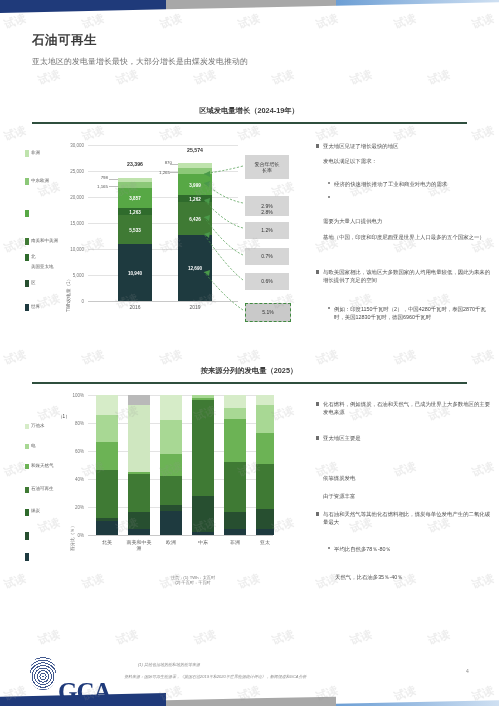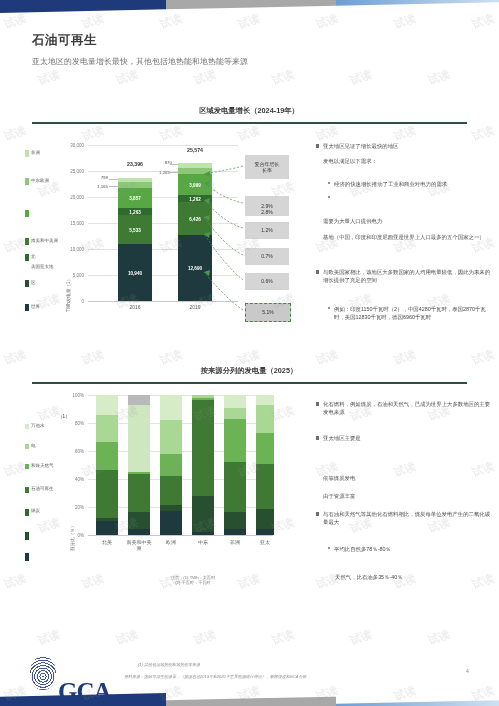--- a/index.html
+++ b/index.html
@@ -88,21 +88,21 @@
   <div class="tb-grey"></div>
   <div class="tb-blue"></div>
 </div>
 <div class="botband">
   <div class="bb-navy"></div>
   <div class="bb-grey"></div>
   <div class="bb-blue"></div>
 </div>
 
 <div class="slide-title">石油可再生</div>
-<div class="slide-sub">亚太地区的发电量增长最快，其他包括地热能和地热能等来源</div>
+<div class="slide-sub">亚太地区的发电量增长最快，大部分增长是由煤炭发电推动的</div>
 
 <div class="sec-title" style="left:124px;top:106px;">区域发电量增长（2024-19年）</div>
 <div class="sec-rule" style="left:32px;top:122px;width:435px;"></div>
 
 <div>
   <div class="lg-sw" style="left:25px;top:150px;background:#bfe3ad;"></div>
   <div class="lg-item" style="left:31px;top:150px;">非洲</div>
   <div class="lg-sw" style="left:25px;top:178px;background:#8cc878;"></div>
   <div class="lg-item" style="left:31px;top:178px;">中东欧洲</div>
   <div class="lg-sw" style="left:25px;top:210px;background:#57a845;"></div>

